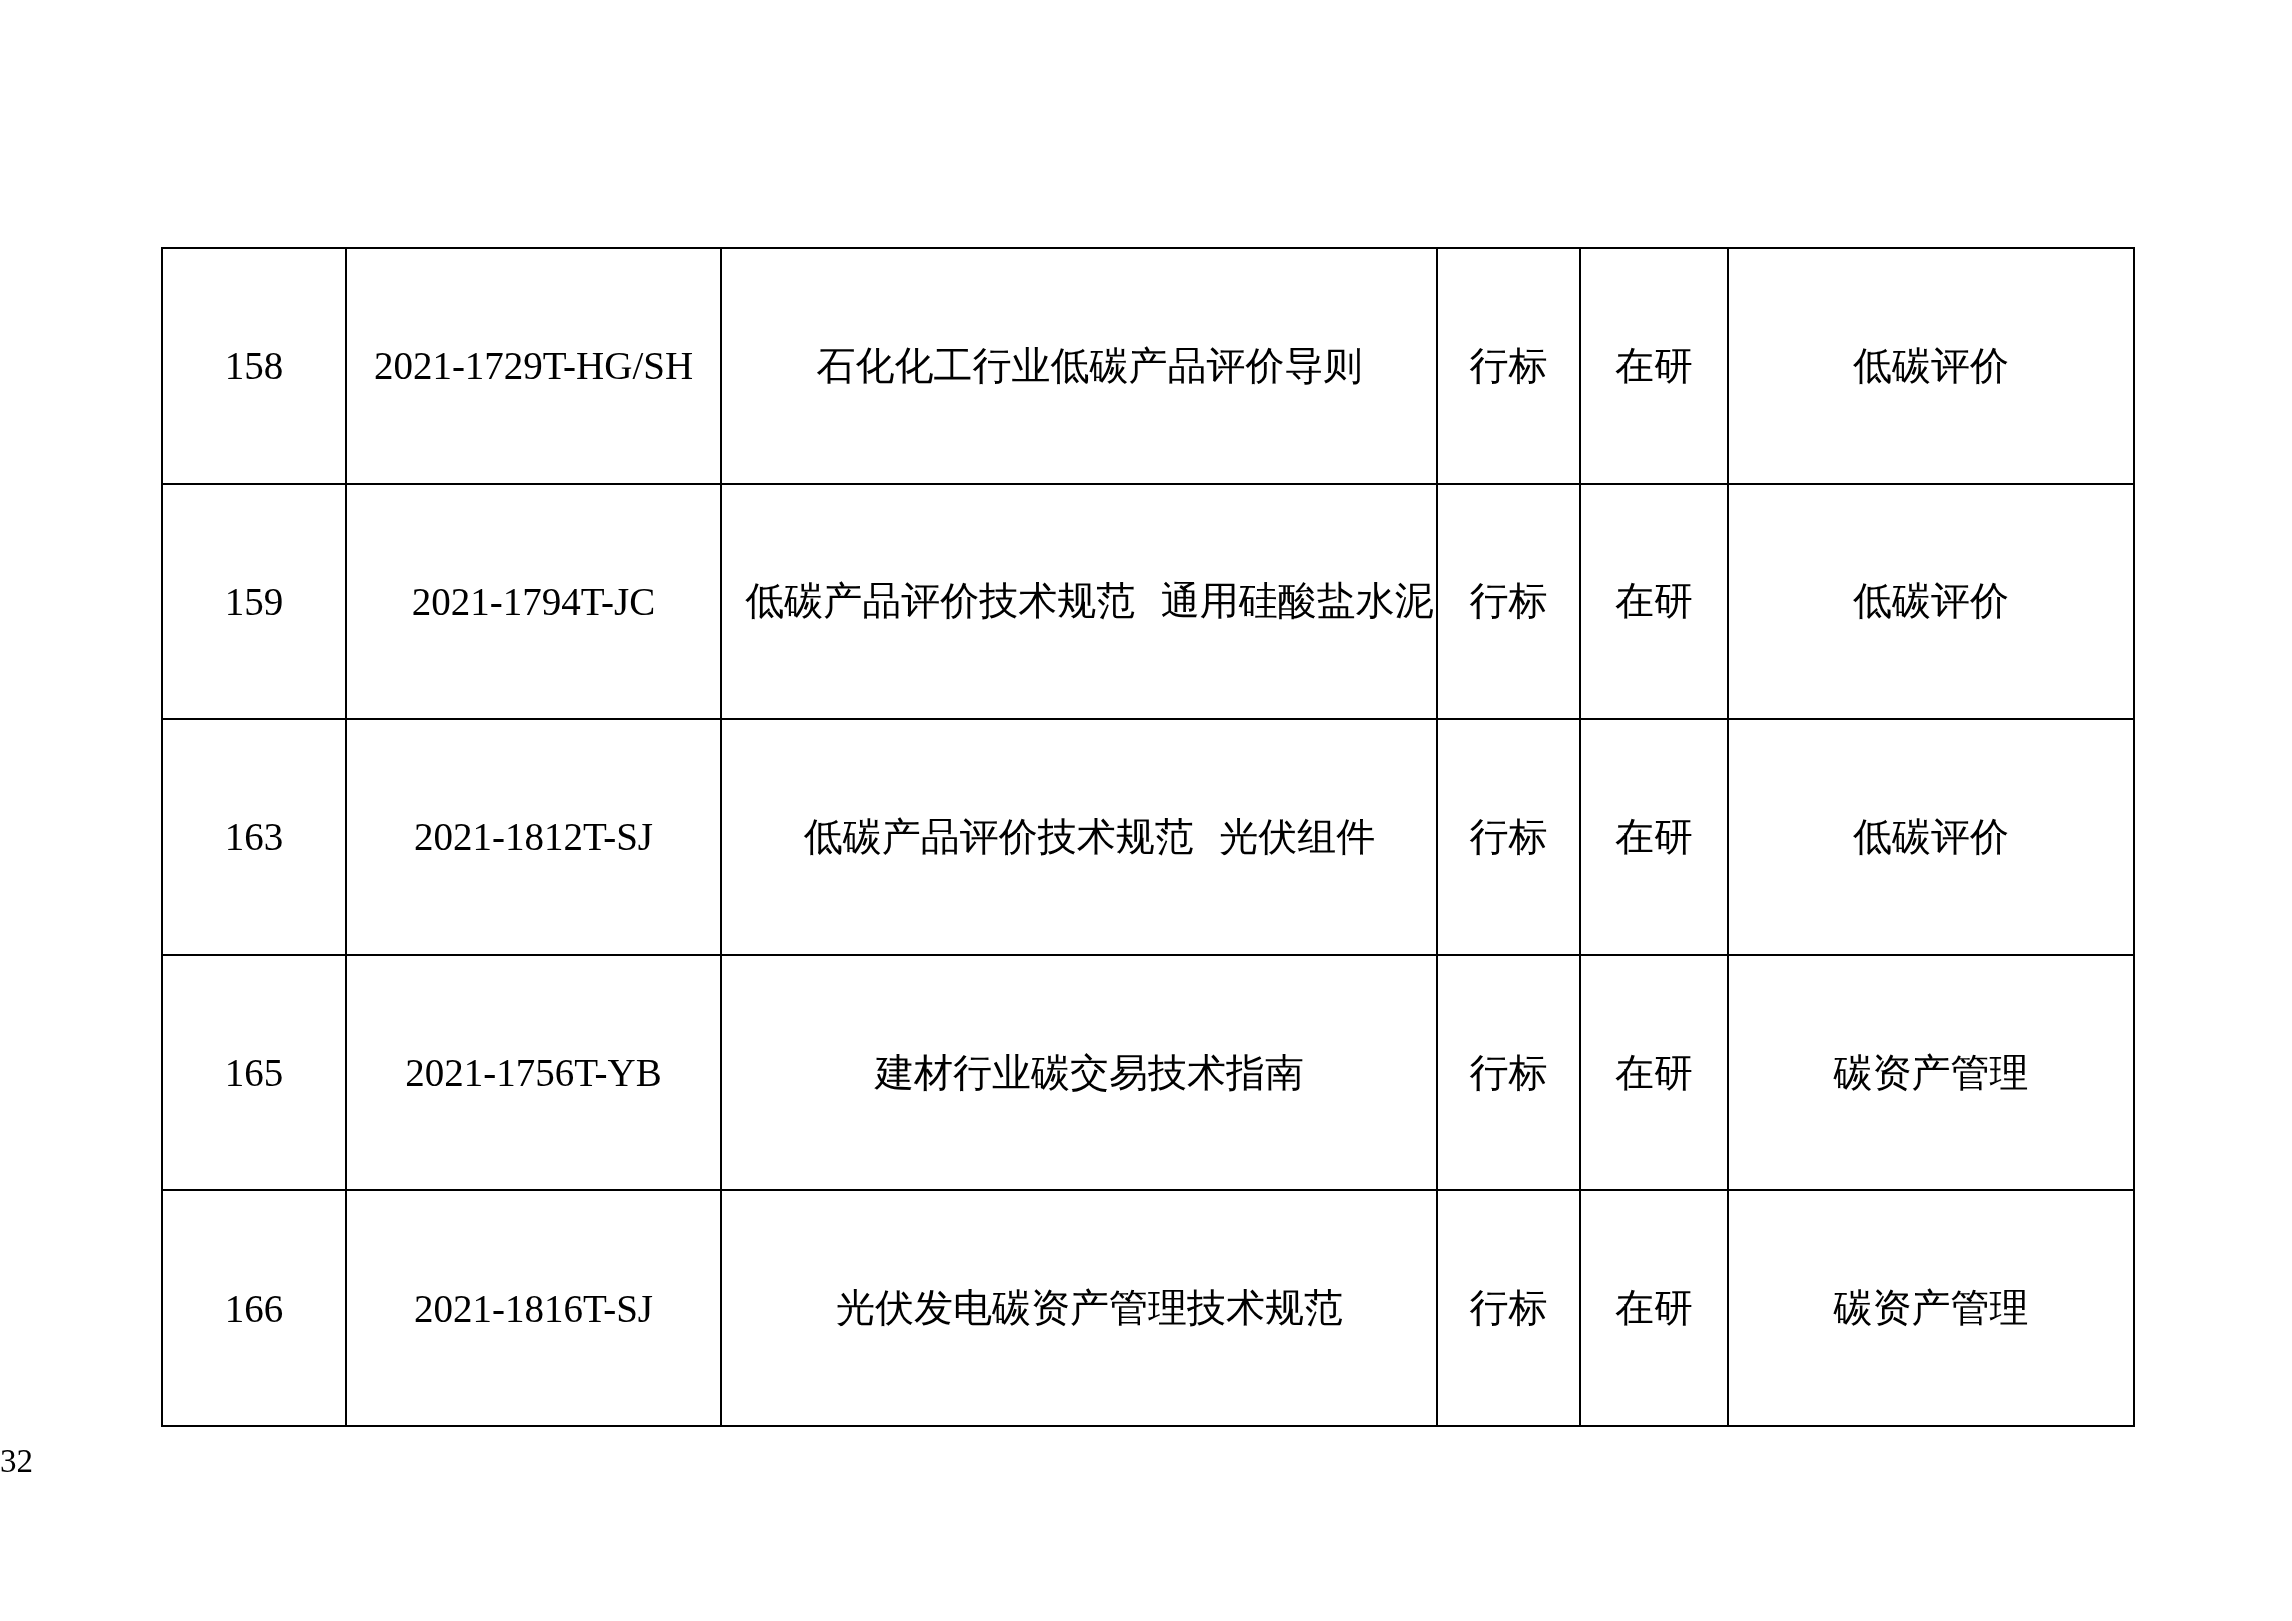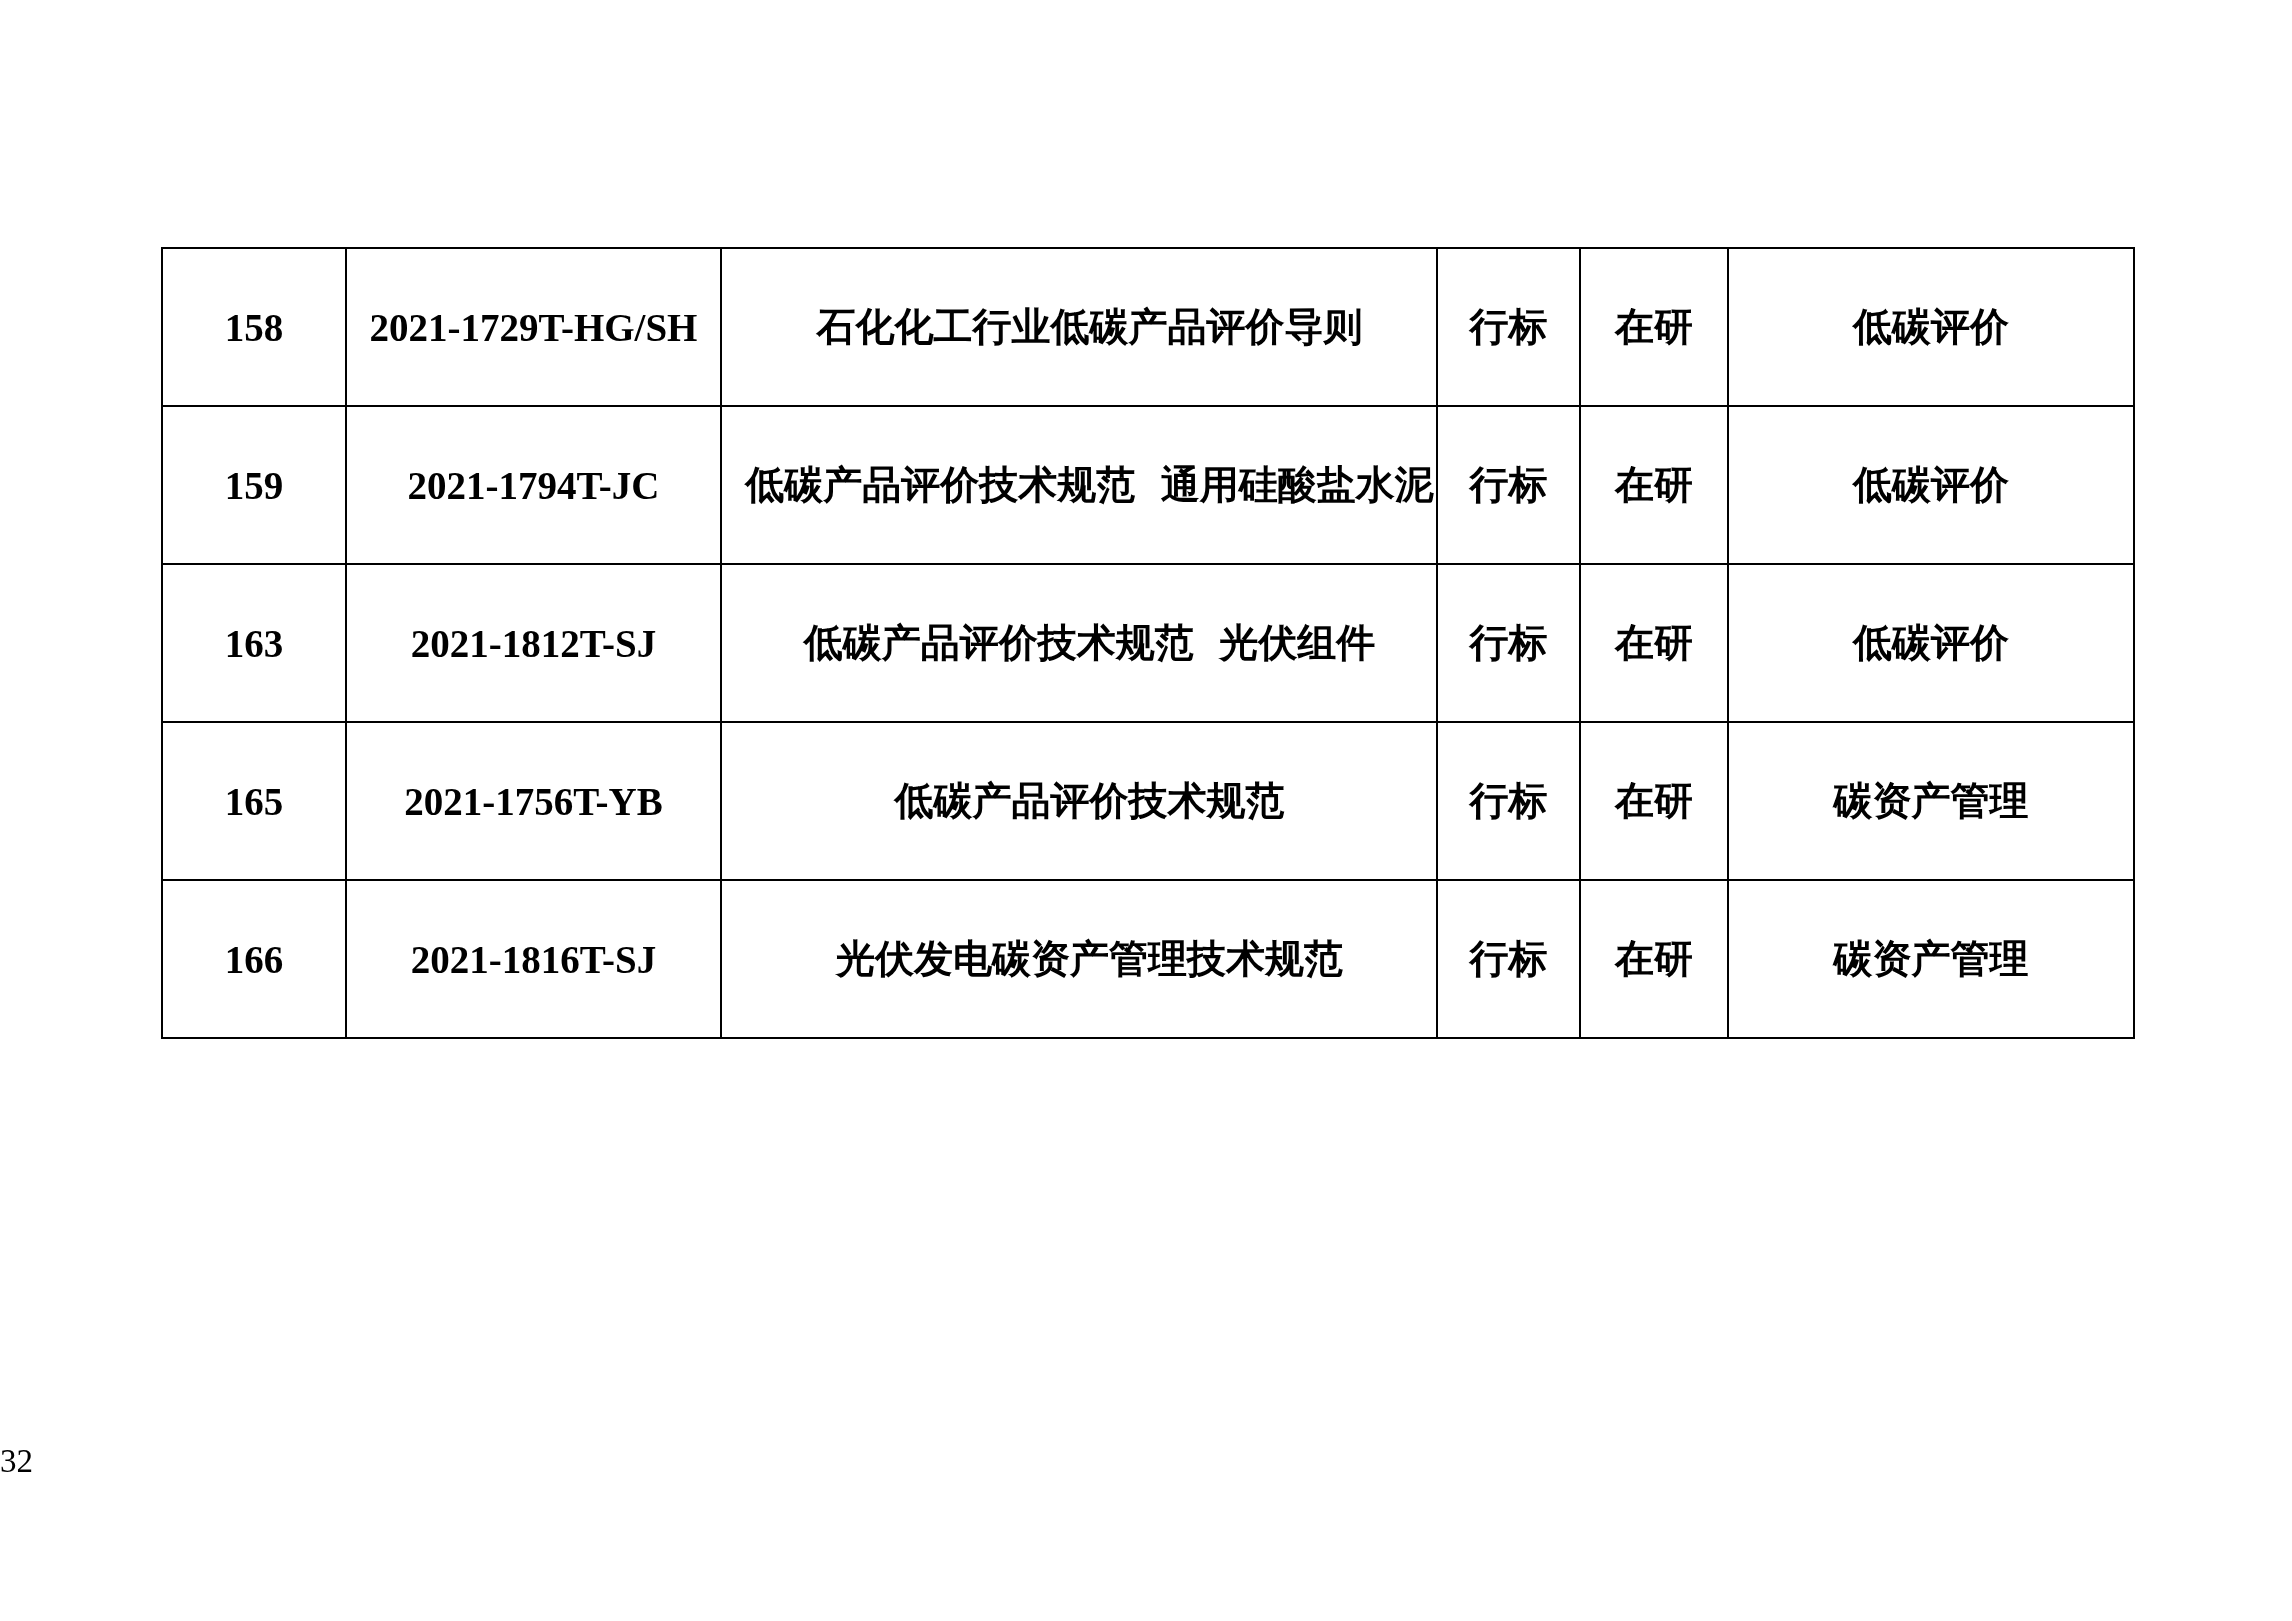--- a/index.html
+++ b/index.html
@@ -15,24 +15,23 @@
   .page {
     position: absolute;
     inset: 0;
     background: #ffffff;
   }
   table.standards-table {
     position: absolute;
     left: 161px;
     top: 247px;
     width: 1972px;
-    height: 792px;
+    height: 1180px;
     border-collapse: collapse;
     table-layout: fixed;
-    font-weight: bold;
   }
   table.standards-table td {
     border: 2px solid #000000;
     font-size: 39px;
     text-align: center;
     vertical-align: middle;
     white-space: nowrap;
     overflow: hidden;
   }
   td.cell-title {
@@ -85,21 +84,21 @@
         <td>163</td>
         <td>2021-1812T-SJ</td>
         <td class="cell-title">低碳产品评价技术规范 光伏组件</td>
         <td>行标</td>
         <td>在研</td>
         <td>低碳评价</td>
       </tr>
       <tr>
         <td>165</td>
         <td>2021-1756T-YB</td>
-        <td class="cell-title">低碳产品评价技术规范</td>
+        <td class="cell-title">建材行业碳交易技术指南</td>
         <td>行标</td>
         <td>在研</td>
         <td>碳资产管理</td>
       </tr>
       <tr>
         <td>166</td>
         <td>2021-1816T-SJ</td>
         <td class="cell-title">光伏发电碳资产管理技术规范</td>
         <td>行标</td>
         <td>在研</td>

